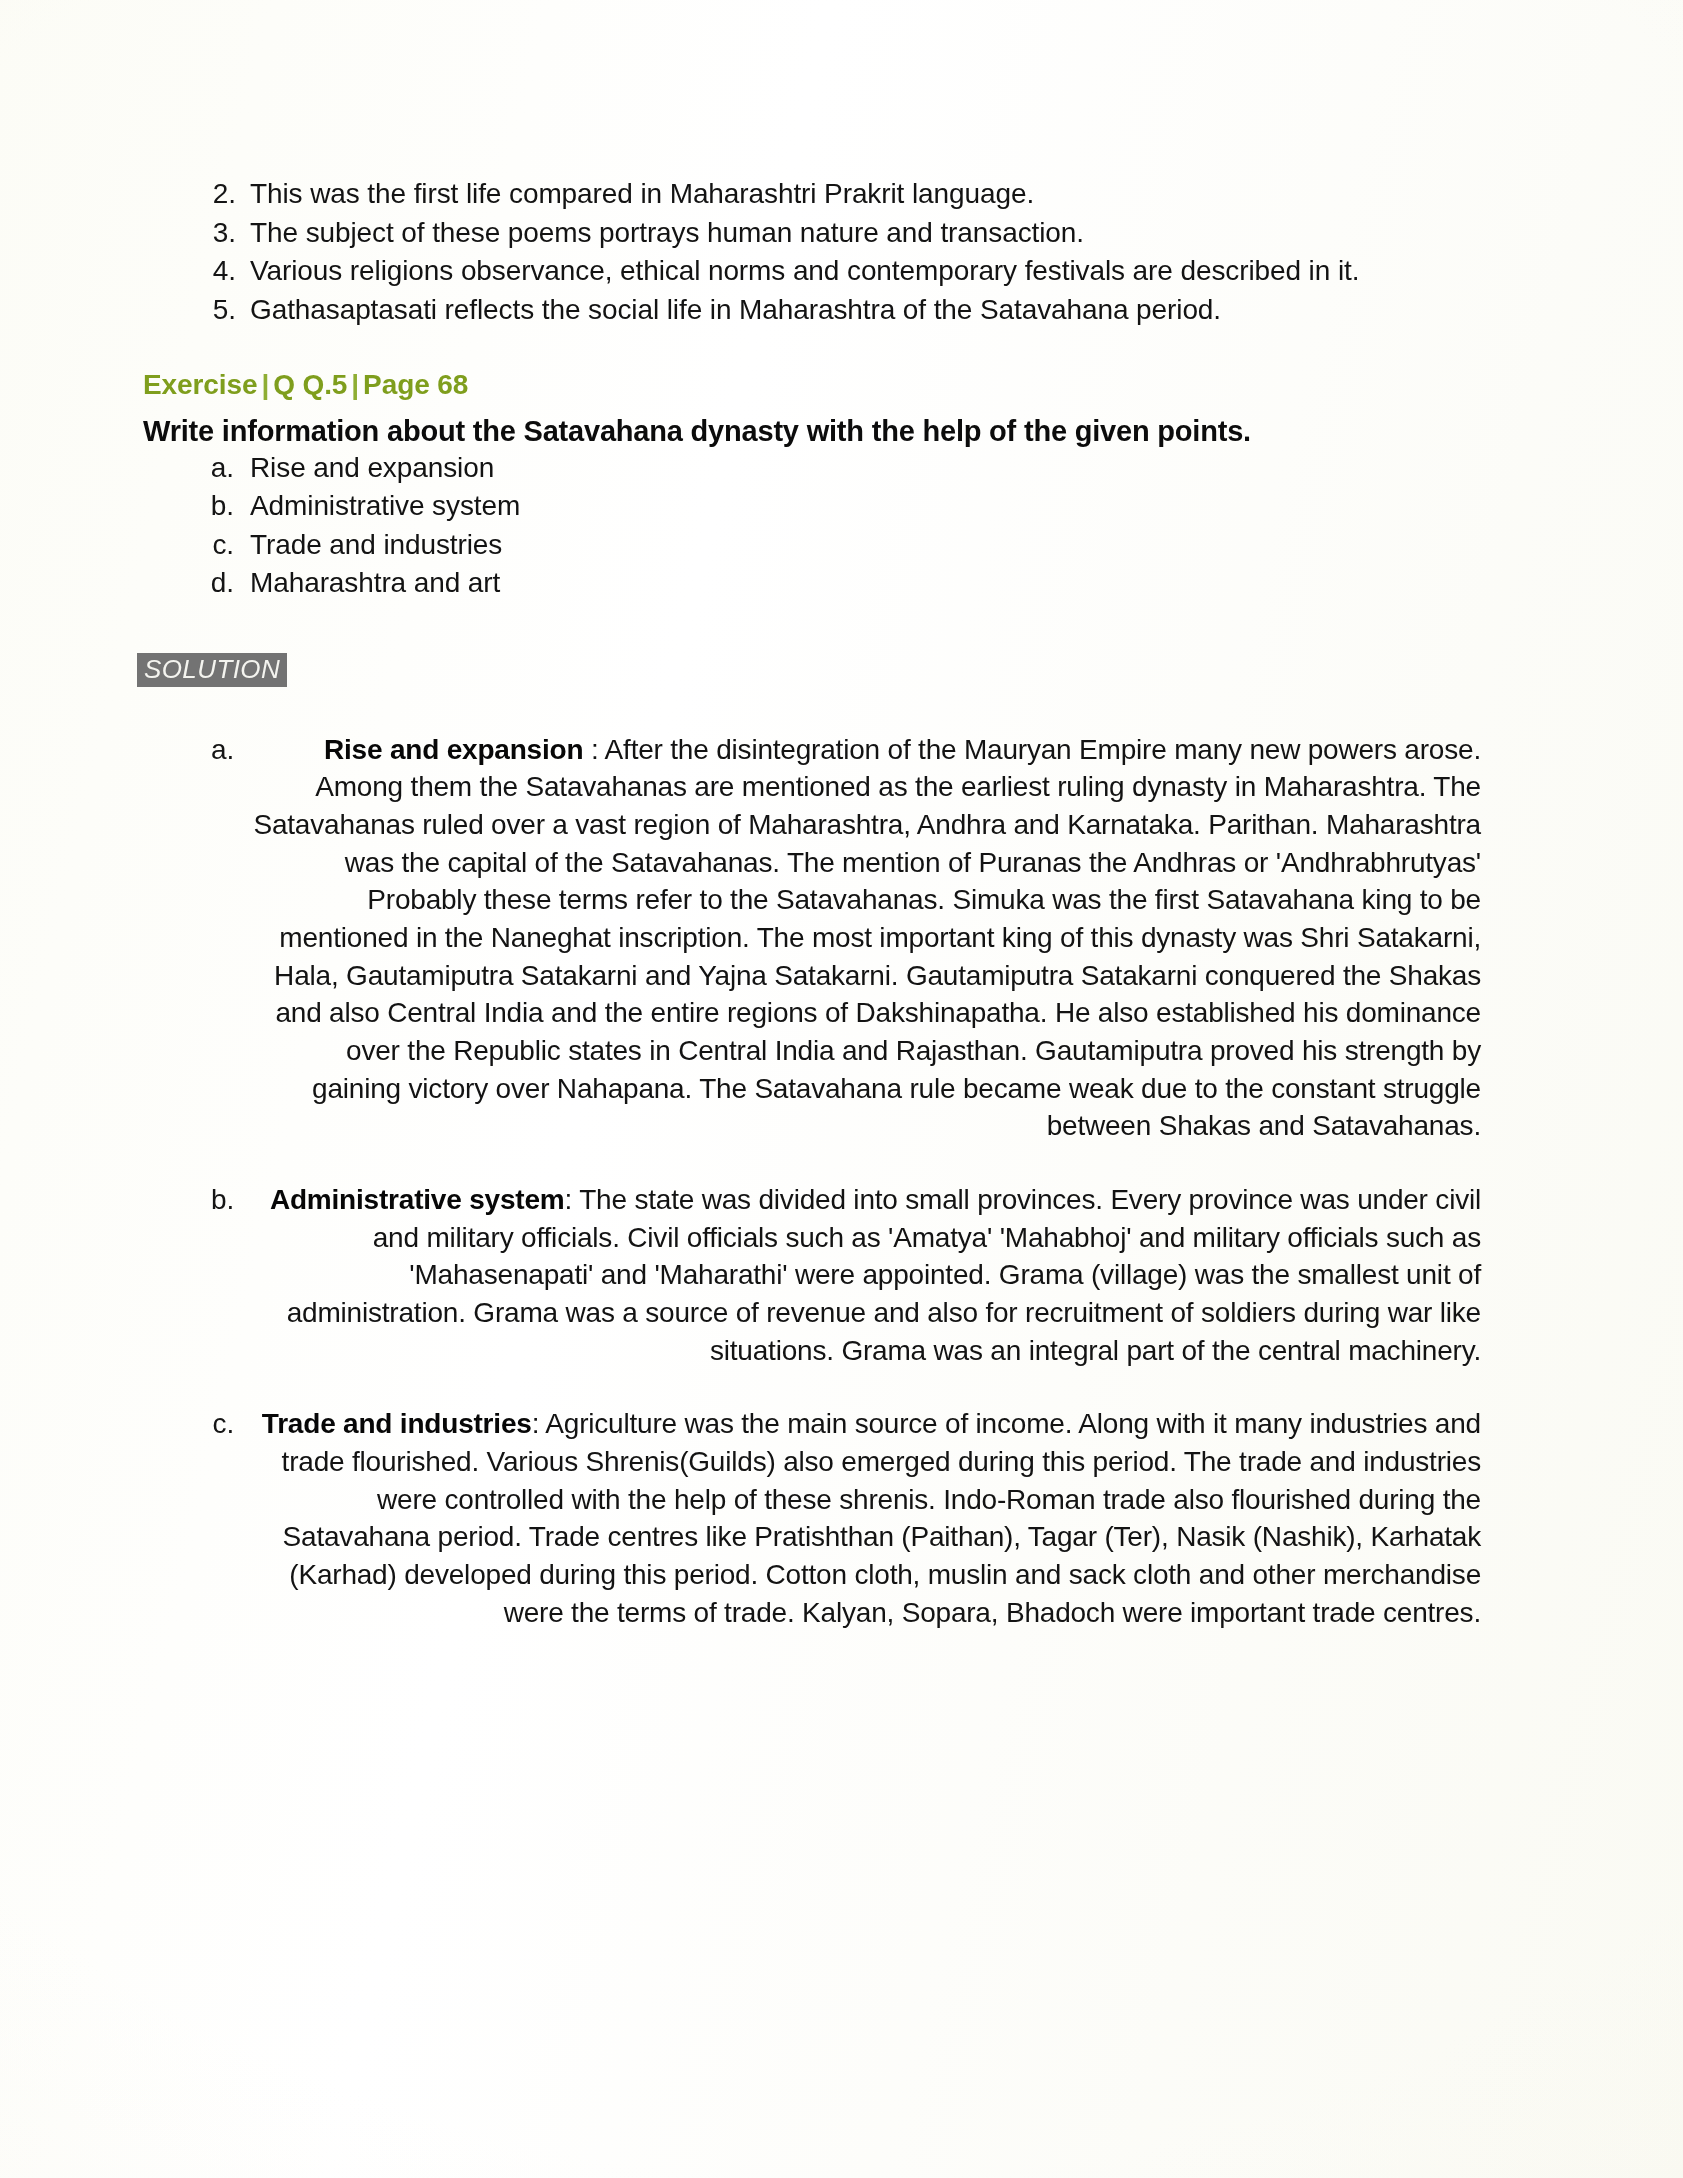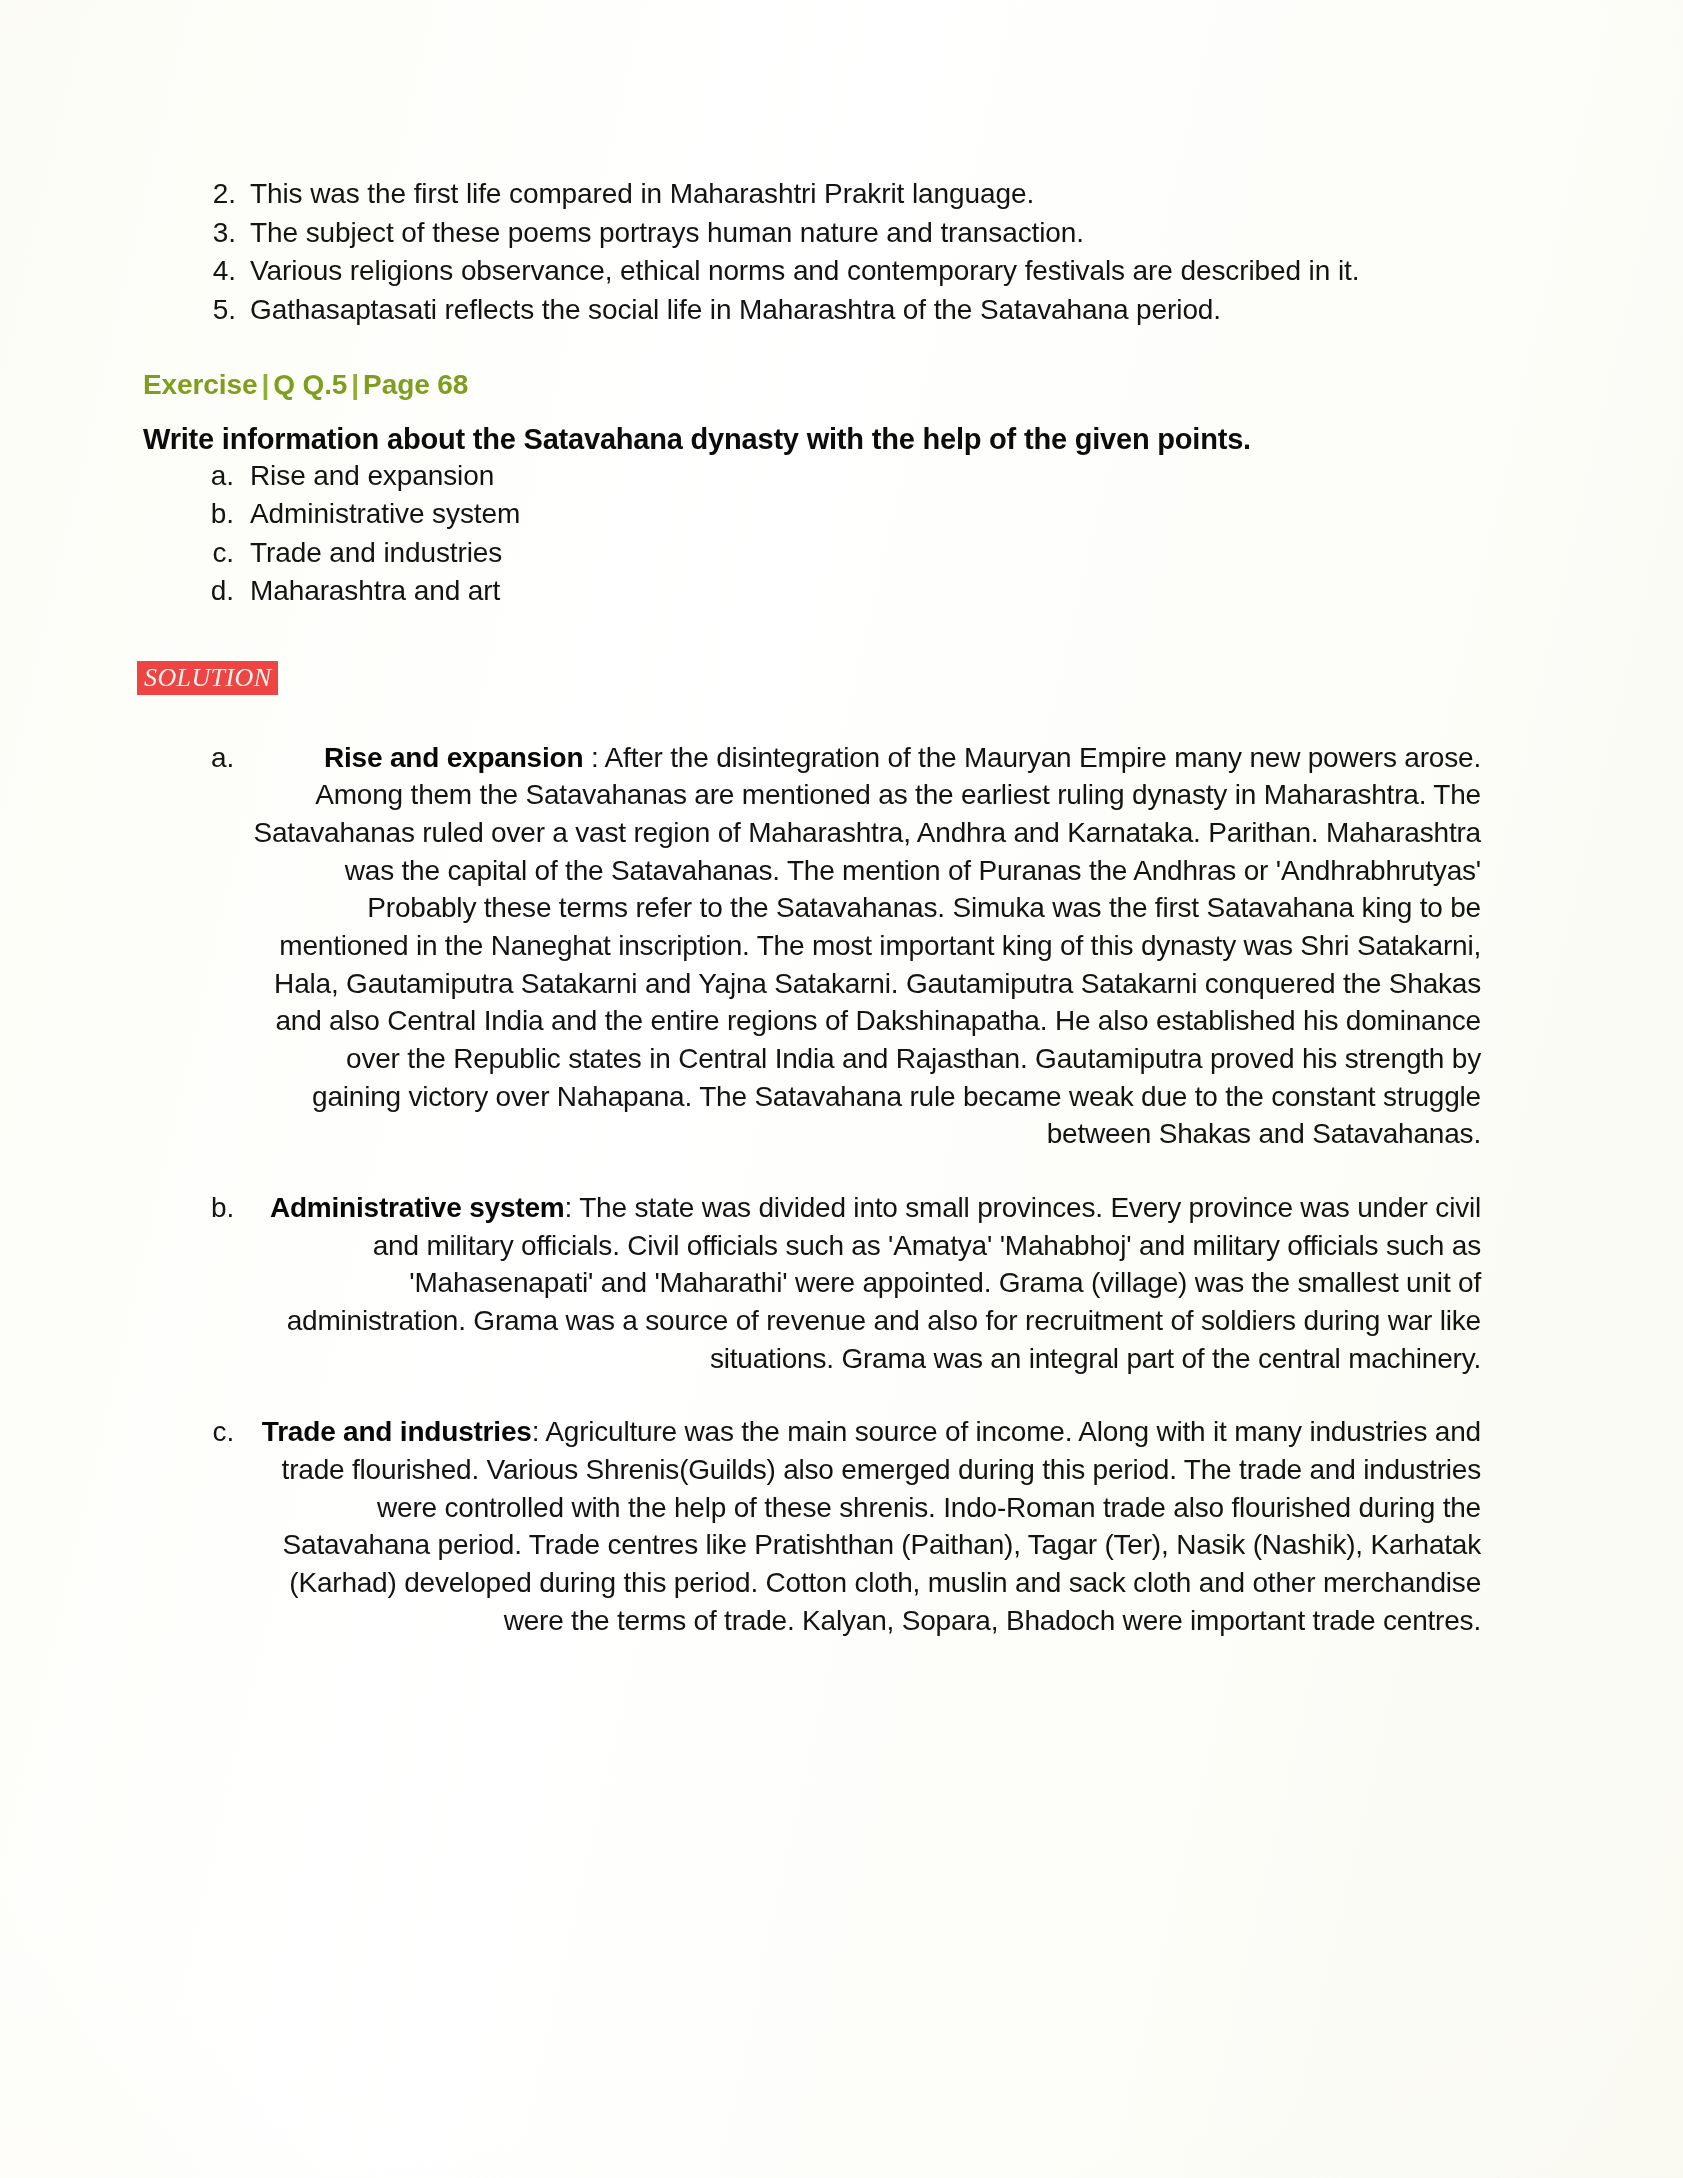--- a/index.html
+++ b/index.html
@@ -84,21 +84,21 @@
     color: #7f9e1d;
   }
   .exercise-heading .sep {
     color: #8fae33;
     padding: 0 4px;
     font-weight: bold;
   }
 
   
   .question-prompt {
-    margin-top: 20px;
+    margin-top: 12px;
     margin-left: -51px;
     font-size: 29px;
     font-weight: bold;
     letter-spacing: -0.2px;
     color: #0c0c0c;
     line-height: 1.25;
   }
 
   
   .lettered {
@@ -110,28 +110,27 @@
   }
   .lettered .marker { width: 40px; margin-right: 16px; }
 
   
   .solution-badge-wrap {
     margin-top: 51px;
     margin-left: -57px;
   }
   .solution-badge {
     display: inline-block;
-    background: #ef4444;
+    background: #737373;
     color: #f4f4ef;
     font-style: italic;
     font-size: 26px;
     letter-spacing: 0.4px;
     padding: 3px 7px 4px 7px;
     line-height: 1.04;
-    font-family: Liberation Serif, serif;
   }
 
   
   .answers {
     margin-top: 44px;
     font-size: 28px;
     line-height: 1.345;
     letter-spacing: -0.2px;
     color: #131313;
   }

